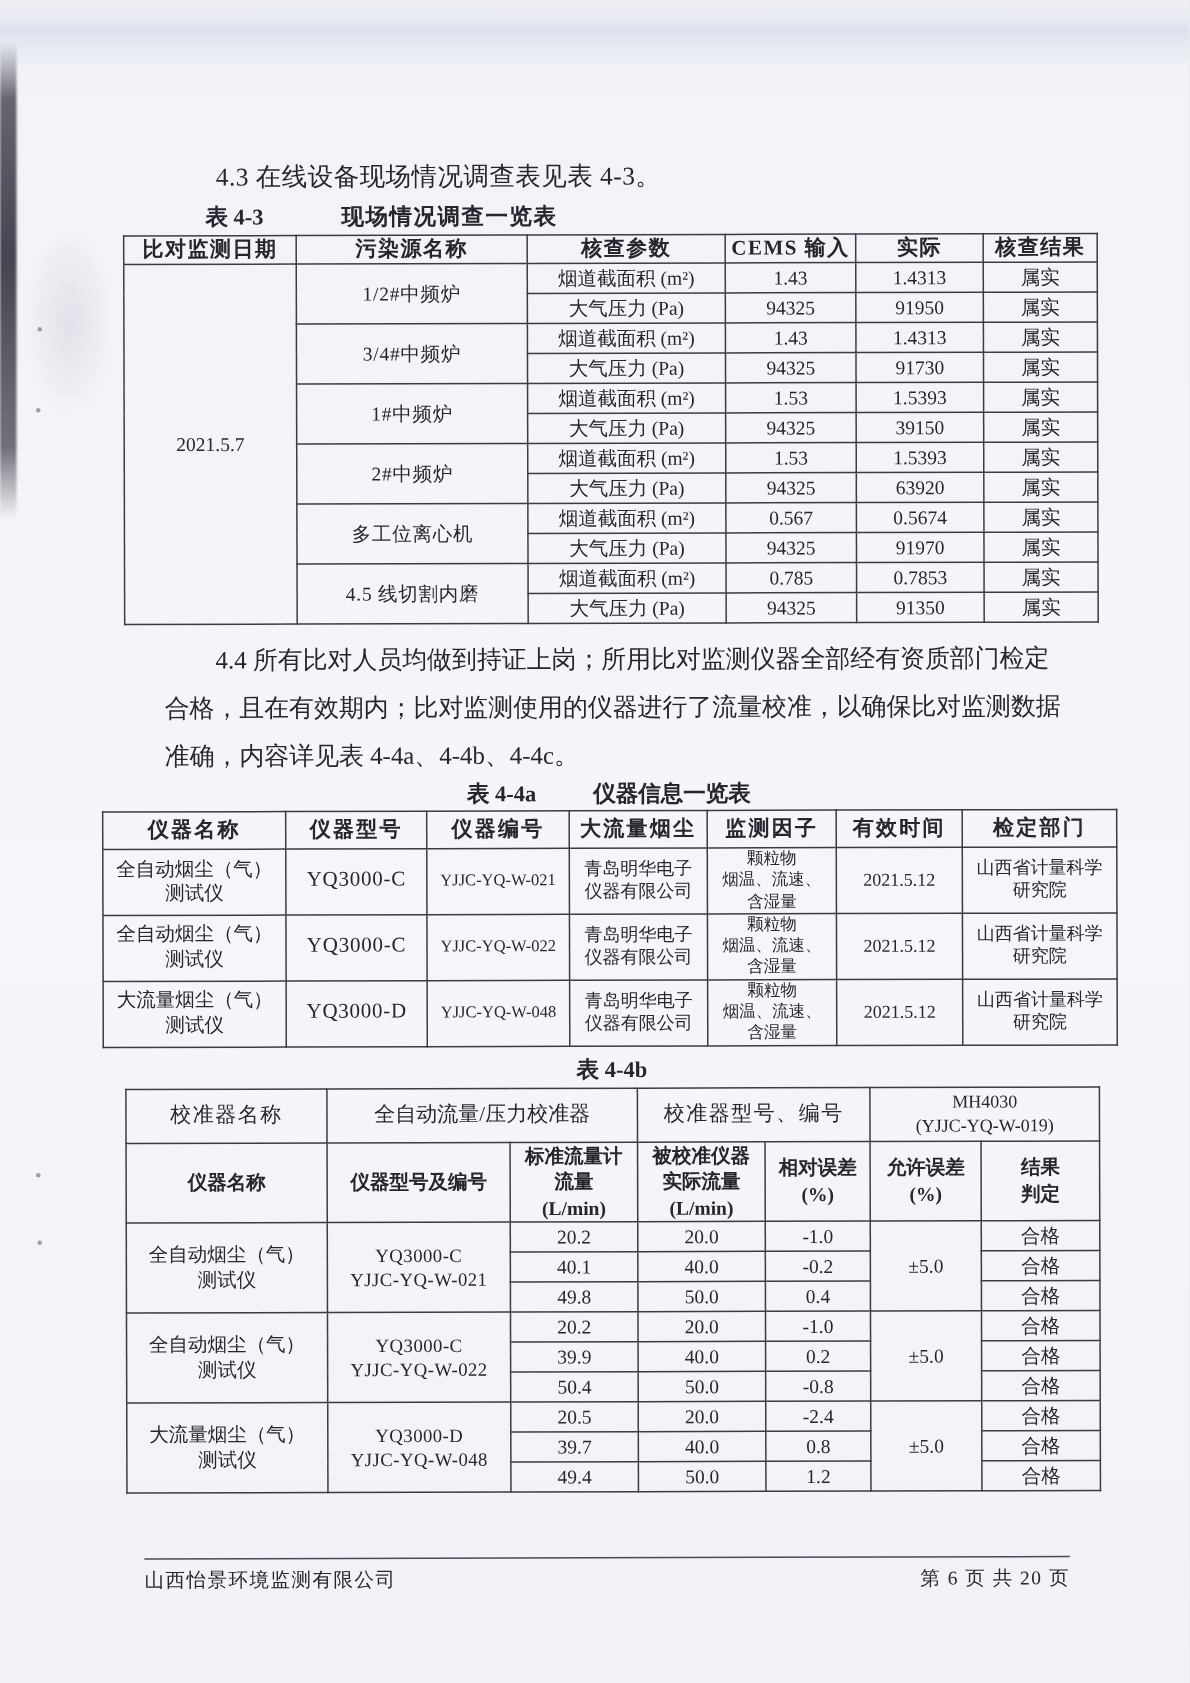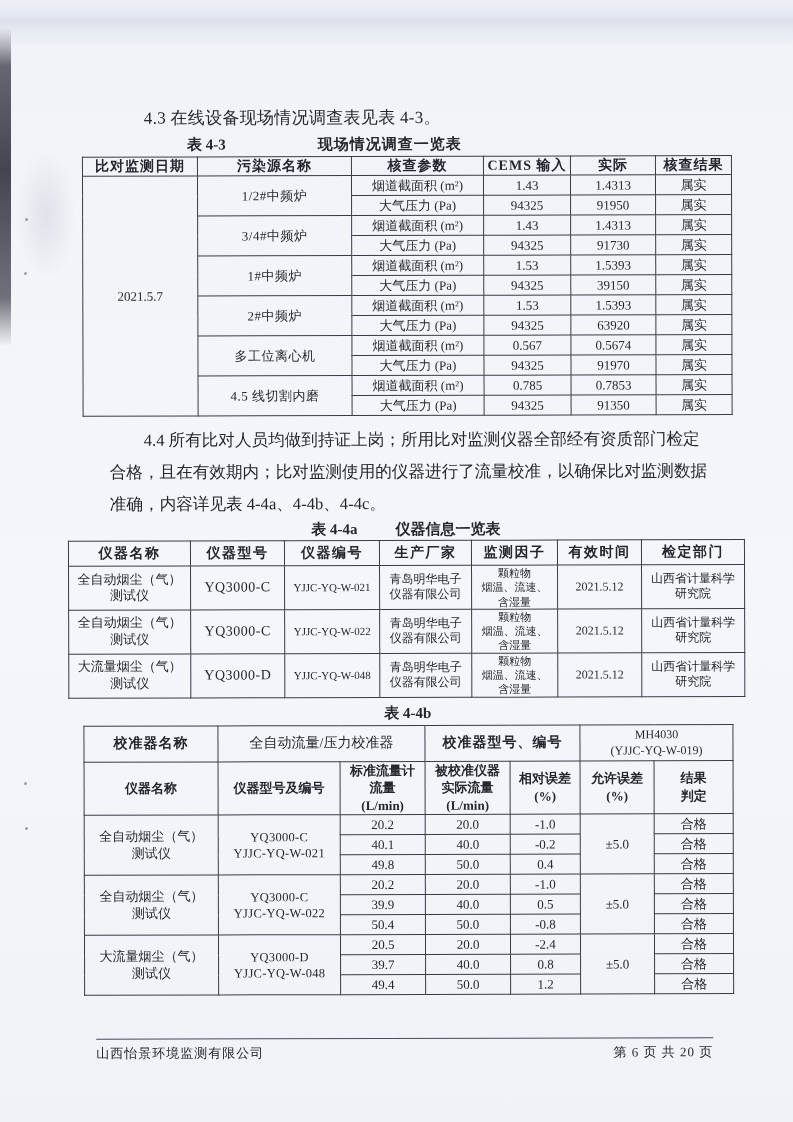--- a/index.html
+++ b/index.html
@@ -14,22 +14,22 @@
     background:linear-gradient(180deg,rgba(70,70,82,0) 0%,rgba(62,62,74,.78) 12%,rgba(50,50,62,.9) 45%,rgba(62,62,74,.72) 85%,rgba(70,70,82,0) 100%);}
   .smudge{position:absolute;left:16px;top:150px;width:60px;height:130px;
     background:radial-gradient(ellipse at center,rgba(115,115,138,.14),transparent 70%);}
   .speck{position:absolute;width:3px;height:3px;border-radius:50%;background:rgba(88,88,104,.55);}
   .content{position:absolute;inset:0;transform:rotate(-0.15deg);}
 
   .h43{margin:106px 0 0 145px;font-size:17px;letter-spacing:.3px;white-space:nowrap;}
 
   .tcap{display:flex;font-weight:600;font-size:15px;white-space:nowrap;}
   .cap43{margin:6px 0 0 83px;width:649px;}
-  .cap43 .cap-label{margin-left:105px;text-align:center;}
-  .cap43 .cap-title{margin-left:92px;letter-spacing:1px;}
+  .cap43 .cap-label{margin-left:55px;text-align:center;}
+  .cap43 .cap-title{margin-left:52px;letter-spacing:1px;}
   .cap44a{margin:0 0 0 68px;width:676px;justify-content:center;gap:38px;}
   .cap44b{margin:6px 0 0 83px;width:649px;justify-content:center;gap:10px;}
 
   table{border-collapse:collapse;table-layout:fixed;}
   th,td{border:1px solid #3b3b47;text-align:center;vertical-align:middle;overflow:hidden;font-weight:normal;}
   .pre{white-space:pre-line;line-height:1.3;}
 
   .t43{margin:2px 0 0 83px;width:649px;font-size:13px;}
   .t43 th{height:14px;font-size:14px;font-weight:600;letter-spacing:1px;margin-left:29px;}
   .t43 td{height:20px;}
@@ -37,21 +37,21 @@
 
   .t44a{margin:1px 0 0 68px;width:676px;}
   .t44a th{height:25px;font-size:14px;font-weight:600;letter-spacing:1.5px;}
   .t44a td{height:43px;}
   .c-name{font-size:13px;} .c-model{font-size:14px;letter-spacing:.5px;}
   .c-serial{font-size:11px;} .c-maker{font-size:12px;} .c-factor{font-size:11px;}
   .c-valid{font-size:12px;} .c-dept{font-size:12px;}
 
   .t44b{margin:2px 0 0 83px;width:649px;font-size:13px;}
   .t44b .r1 td{height:36px;font-size:14px;}
-  .t44b .r1 .lbl{font-weight:700;letter-spacing:1px;}
+  .t44b .r1 .lbl{font-weight:400;letter-spacing:1px;}
   .t44b .r1 .dev{font-size:12px;line-height:1.35;}
   .t44b th{height:47px;font-size:13px;font-weight:600;line-height:1.35;}
   .t44b td{height:20px;}
   .t44b .gname{font-size:13px;} .t44b .gmodel{font-size:12.5px;letter-spacing:.3px;}
 
   .footer{position:absolute;left:95px;top:1038px;width:617px;border-top:1.5px solid #4a4a58;
     display:flex;justify-content:space-between;align-items:flex-start;padding-top:5px;font-size:13px;letter-spacing:1px;}
 </style>
 </head>
 <body>
@@ -194,21 +194,21 @@
           <col style="width:92px">
           <col style="width:86px">
           <col style="width:84px">
           <col style="width:103px">
         </colgroup>
       <thead>
         <tr>
           <th>仪器名称</th>
           <th>仪器型号</th>
           <th>仪器编号</th>
-          <th>生产厂家</th>
+          <th>大流量烟尘</th>
           <th>监测因子</th>
           <th>有效时间</th>
           <th>检定部门</th>
         </tr>
       </thead>
       <tbody>
         <tr>
           <td class="c-name pre">全自动烟尘（气）
 测试仪</td>
           <td class="c-model">YQ3000-C</td>
@@ -323,21 +323,21 @@
 YJJC-YQ-W-022</td>
           <td>20.2</td>
           <td>20.0</td>
           <td>-1.0</td>
           <td rowspan="3">±5.0</td>
           <td>合格</td>
         </tr>
         <tr>
           <td>39.9</td>
           <td>40.0</td>
-          <td>0.5</td>
+          <td>0.2</td>
           <td>合格</td>
         </tr>
         <tr>
           <td>50.4</td>
           <td>50.0</td>
           <td>-0.8</td>
           <td>合格</td>
         </tr>
 
         <tr>

